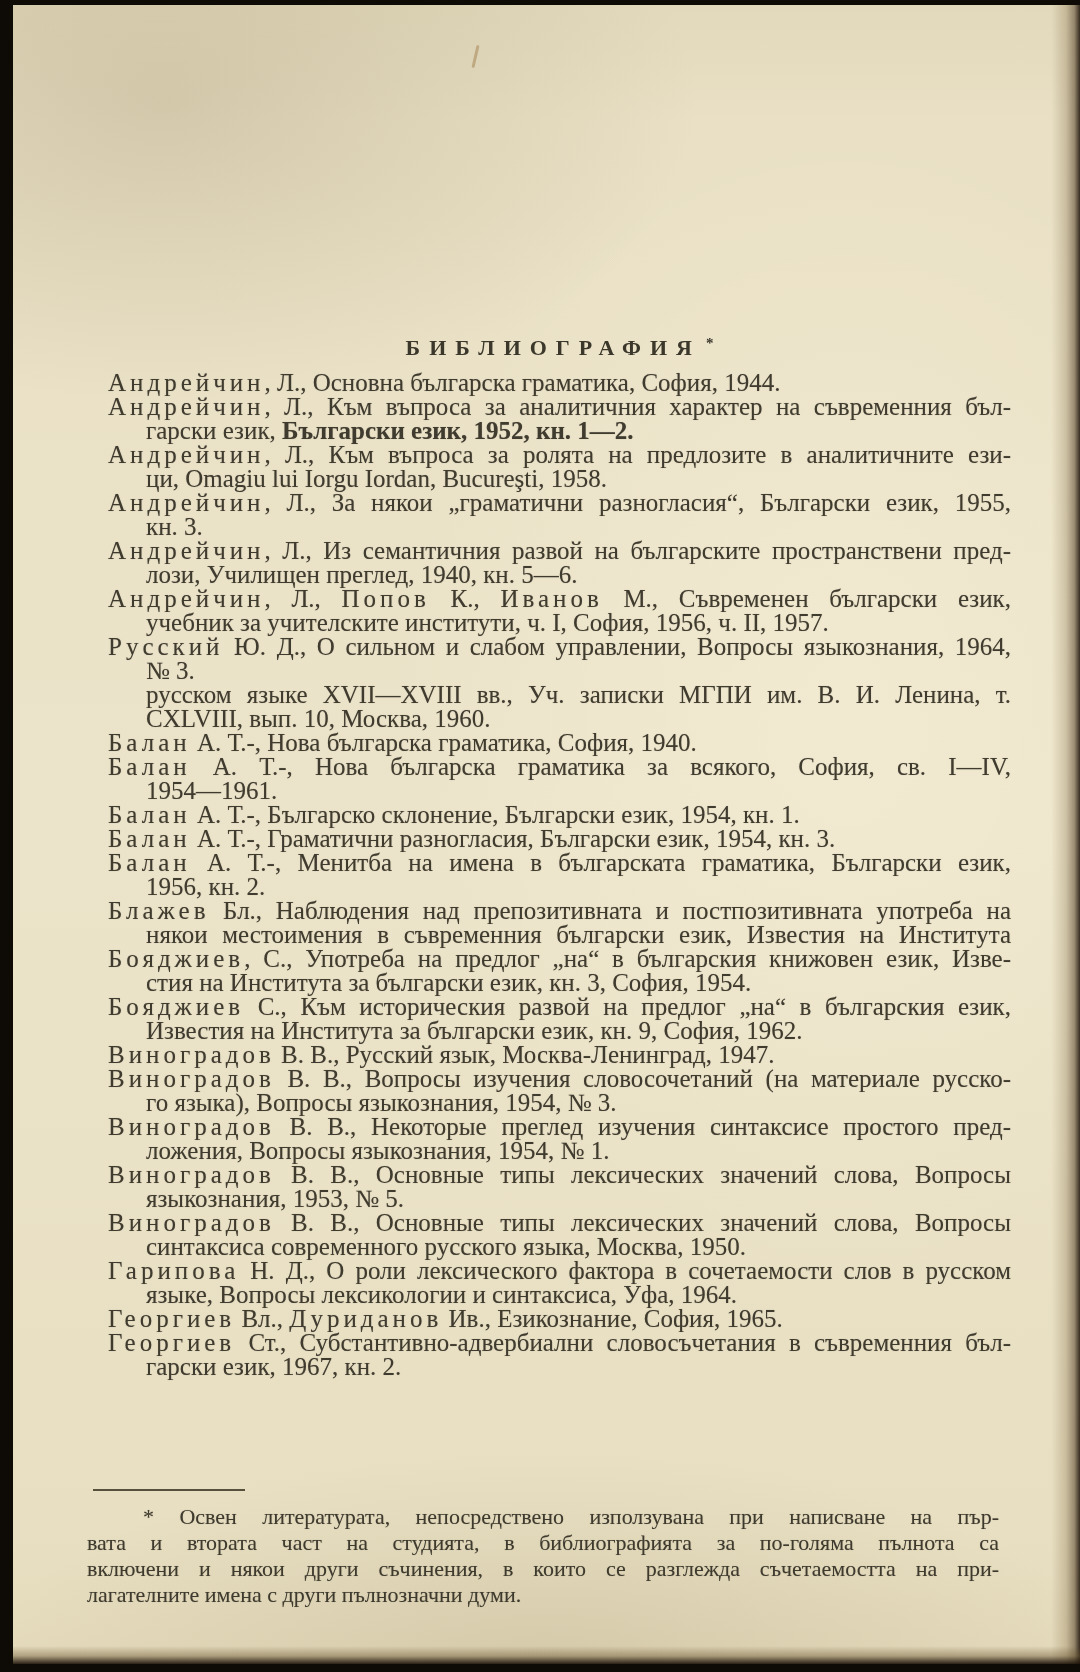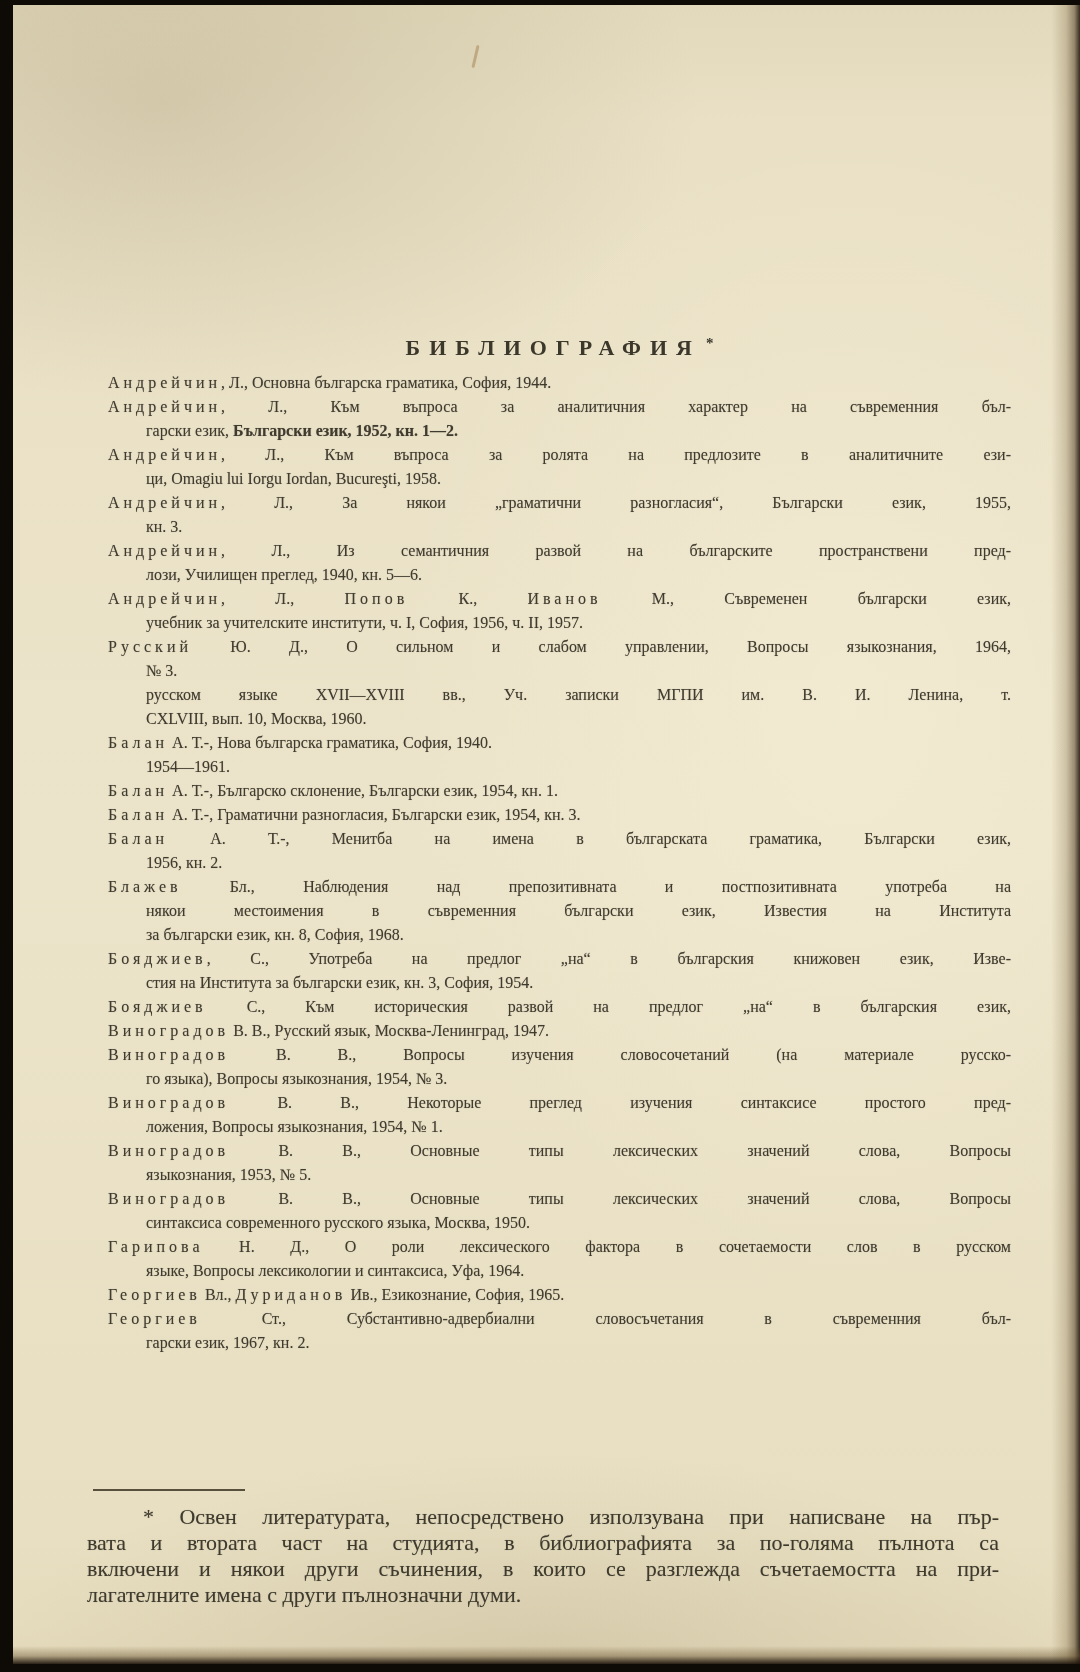--- a/index.html
+++ b/index.html
@@ -17,21 +17,21 @@
   .edge-bottom{position:absolute;left:0;bottom:0;width:100%;height:18px;
     background:linear-gradient(to bottom, rgba(110,85,45,0), rgba(95,75,40,.40) 55%, rgba(28,18,9,.92) 100%);}
   .pen-mark{position:absolute;left:461px;top:40px;width:3px;height:23px;
     background:rgba(165,135,88,.55);transform:rotate(13deg);border-radius:2px;}
 
   .title{position:absolute;top:330px;left:95px;right:70px;margin:0;text-align:center;
     font-size:22px;font-weight:700;letter-spacing:9px;color:#3b372b;}
   .title .star{letter-spacing:0;vertical-align:7px;font-size:15px;margin-left:5px;}
 
   .bib{position:absolute;top:366px;left:95px;right:70px;color:#403b2f;
-    font-size:16px;line-height:24px;text-shadow:0 0 1px rgba(64,59,47,.35);}
+    font-size:25px;line-height:24px;text-shadow:0 0 1px rgba(64,59,47,.35);}
   .bib-line{text-align:justify;}
   .bib-line.fill{text-align-last:justify;}
   .bib-line.cont{padding-left:38px;}
   .sp{letter-spacing:4px;}
   .bold{font-weight:700;}
 
   .fn-rule{position:absolute;top:1484px;left:80px;width:152px;height:2px;background:#57503c;}
   .footnote{position:absolute;top:1499px;left:74px;right:82px;color:#3e3a2e;
     font-size:22px;line-height:26px;text-shadow:0 0 1px rgba(62,58,46,.3);}
   .fn-line{text-align:justify;}
@@ -57,31 +57,32 @@
         <div class="bib-line cont"><span>кн. 3.</span></div>
         <div class="bib-line fill"><span class="sp">Андрейчин</span><span>, Л., Из семантичния развой на българските пространствени пред-</span></div>
         <div class="bib-line cont"><span>лози, Училищен преглед, 1940, кн. 5—6.</span></div>
         <div class="bib-line fill"><span class="sp">Андрейчин</span><span>, Л., </span><span class="sp">Попов</span><span> К., </span><span class="sp">Иванов</span><span> М., Съвременен български език,</span></div>
         <div class="bib-line cont"><span>учебник за учителските институти, ч. I, София, 1956, ч. II, 1957.</span></div>
         <div class="bib-line fill"><span class="sp">Русский</span><span> Ю. Д., О сильном и слабом управлении, Вопросы языкознания, 1964,</span></div>
         <div class="bib-line cont"><span>№ 3.</span></div>
         <div class="bib-line cont fill"><span>русском языке XVII—XVIII вв., Уч. записки МГПИ им. В. И. Ленина, т.</span></div>
         <div class="bib-line cont"><span>CXLVIII, вып. 10, Москва, 1960.</span></div>
         <div class="bib-line"><span class="sp">Балан</span><span> А. Т.-, Нова българска граматика, София, 1940.</span></div>
+        <div class="bib-line fill"><span class="sp">Балан</span><span> А. Т.-, Нова българска граматика за всякого, София, св. I—IV,</span></div>
         <div class="bib-line cont"><span>1954—1961.</span></div>
         <div class="bib-line"><span class="sp">Балан</span><span> А. Т.-, Българско склонение, Български език, 1954, кн. 1.</span></div>
         <div class="bib-line"><span class="sp">Балан</span><span> А. Т.-, Граматични разногласия, Български език, 1954, кн. 3.</span></div>
         <div class="bib-line fill"><span class="sp">Балан</span><span> А. Т.-, Менитба на имена в българската граматика, Български език,</span></div>
         <div class="bib-line cont"><span>1956, кн. 2.</span></div>
         <div class="bib-line fill"><span class="sp">Блажев</span><span> Бл., Наблюдения над препозитивната и постпозитивната употреба на</span></div>
         <div class="bib-line cont fill"><span>някои местоимения в съвременния български език, Известия на Института</span></div>
-        <div class="bib-line cont"><span>за български език, кн. 8, София, 1968.</span></div>
         <div class="bib-line fill"><span class="sp">Бояджиев</span><span>, С., Употреба на предлог „на“ в българския книжовен език, Изве-</span></div>
         <div class="bib-line cont"><span>стия на Института за български език, кн. 3, София, 1954.</span></div>
         <div class="bib-line fill"><span class="sp">Бояджиев</span><span> С., Към историческия развой на предлог „на“ в българския език,</span></div>
+        <div class="bib-line cont"><span>Известия на Института за български език, кн. 9, София, 1962.</span></div>
         <div class="bib-line"><span class="sp">Виноградов</span><span> В. В., Русский язык, Москва-Ленинград, 1947.</span></div>
         <div class="bib-line fill"><span class="sp">Виноградов</span><span> В. В., Вопросы изучения словосочетаний (на материале русско-</span></div>
         <div class="bib-line cont"><span>го языка), Вопросы языкознания, 1954, № 3.</span></div>
         <div class="bib-line fill"><span class="sp">Виноградов</span><span> В. В., Некоторые преглед изучения синтаксисе простого пред-</span></div>
         <div class="bib-line cont"><span>ложения, Вопросы языкознания, 1954, № 1.</span></div>
         <div class="bib-line fill"><span class="sp">Виноградов</span><span> В. В., Основные типы лексических значений слова, Вопросы</span></div>
         <div class="bib-line cont"><span>языкознания, 1953, № 5.</span></div>
         <div class="bib-line fill"><span class="sp">Виноградов</span><span> В. В., Основные типы лексических значений слова, Вопросы</span></div>
         <div class="bib-line cont"><span>синтаксиса современного русского языка, Москва, 1950.</span></div>
         <div class="bib-line fill"><span class="sp">Гарипова</span><span> Н. Д., О роли лексического фактора в сочетаемости слов в русском</span></div>

